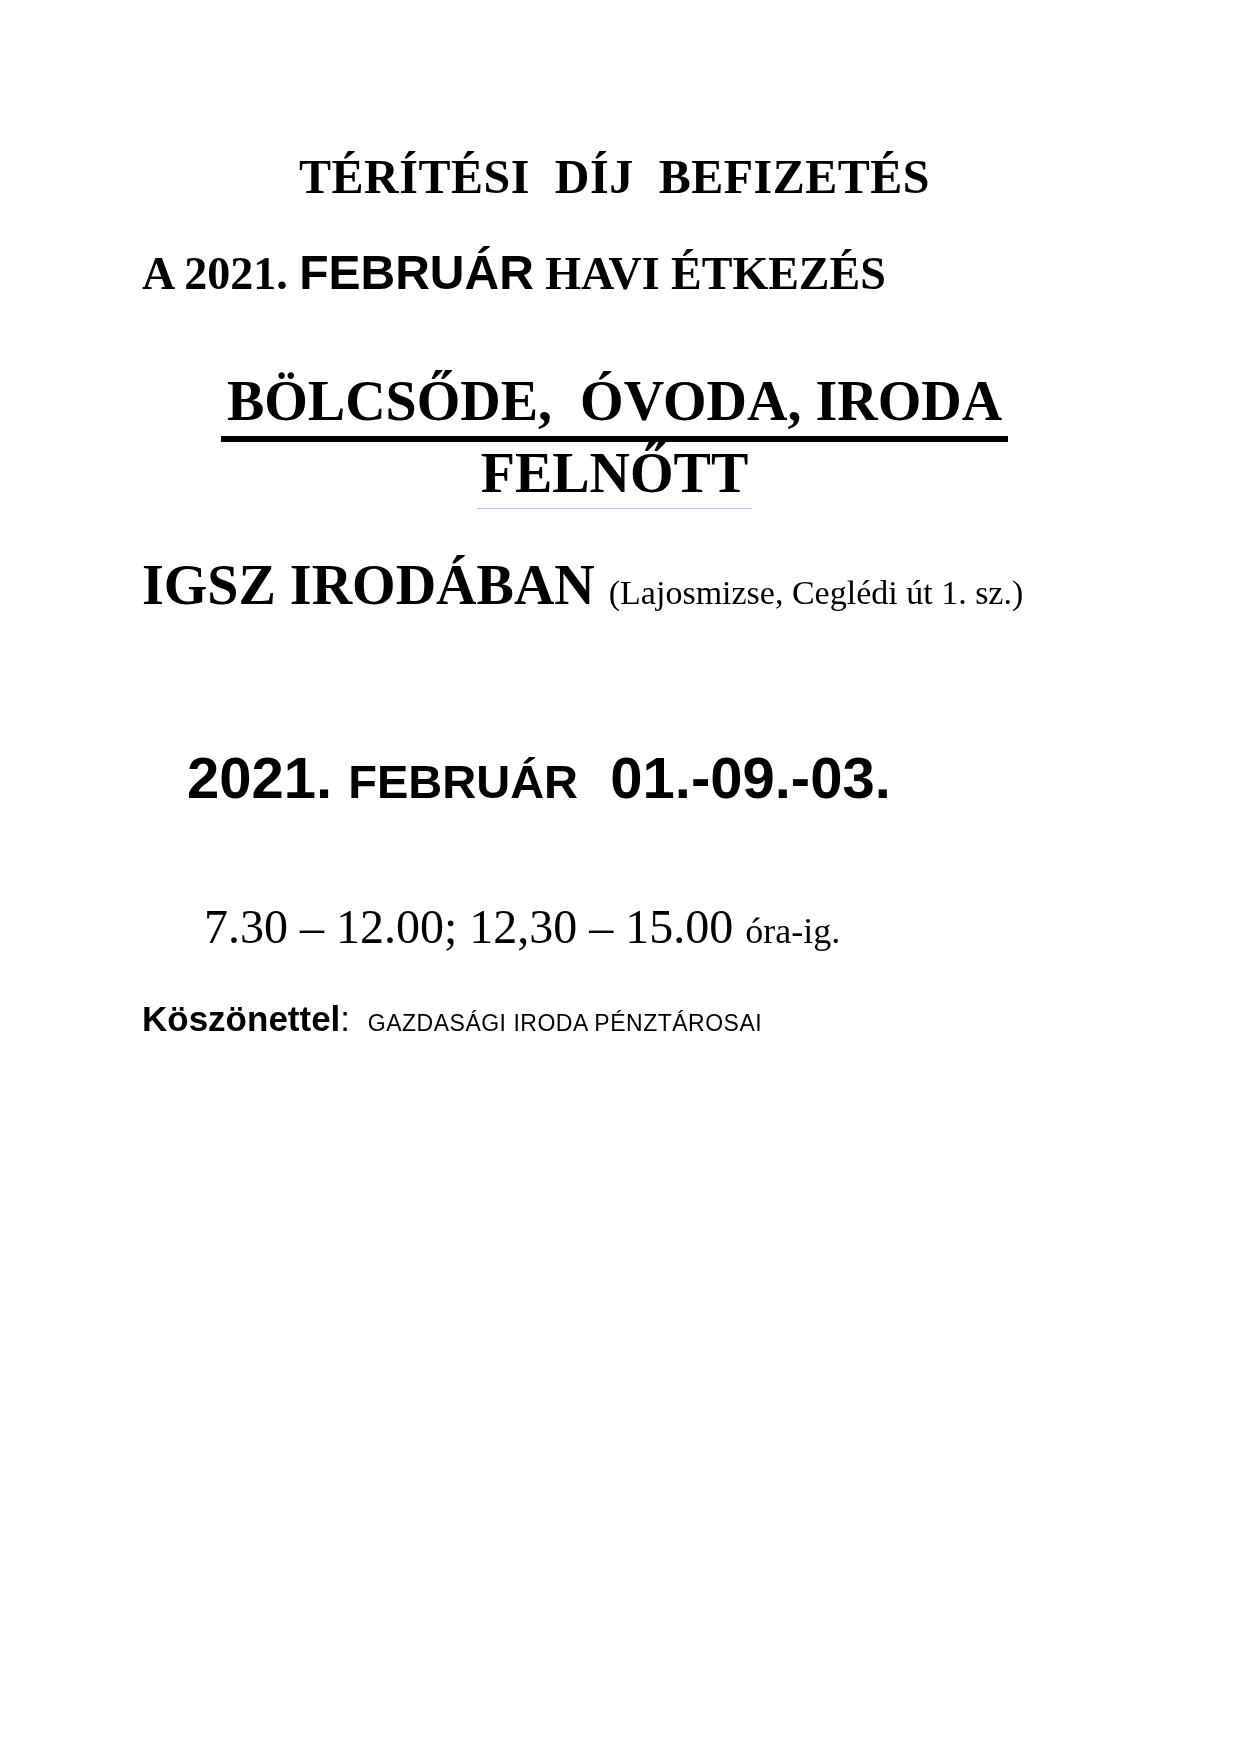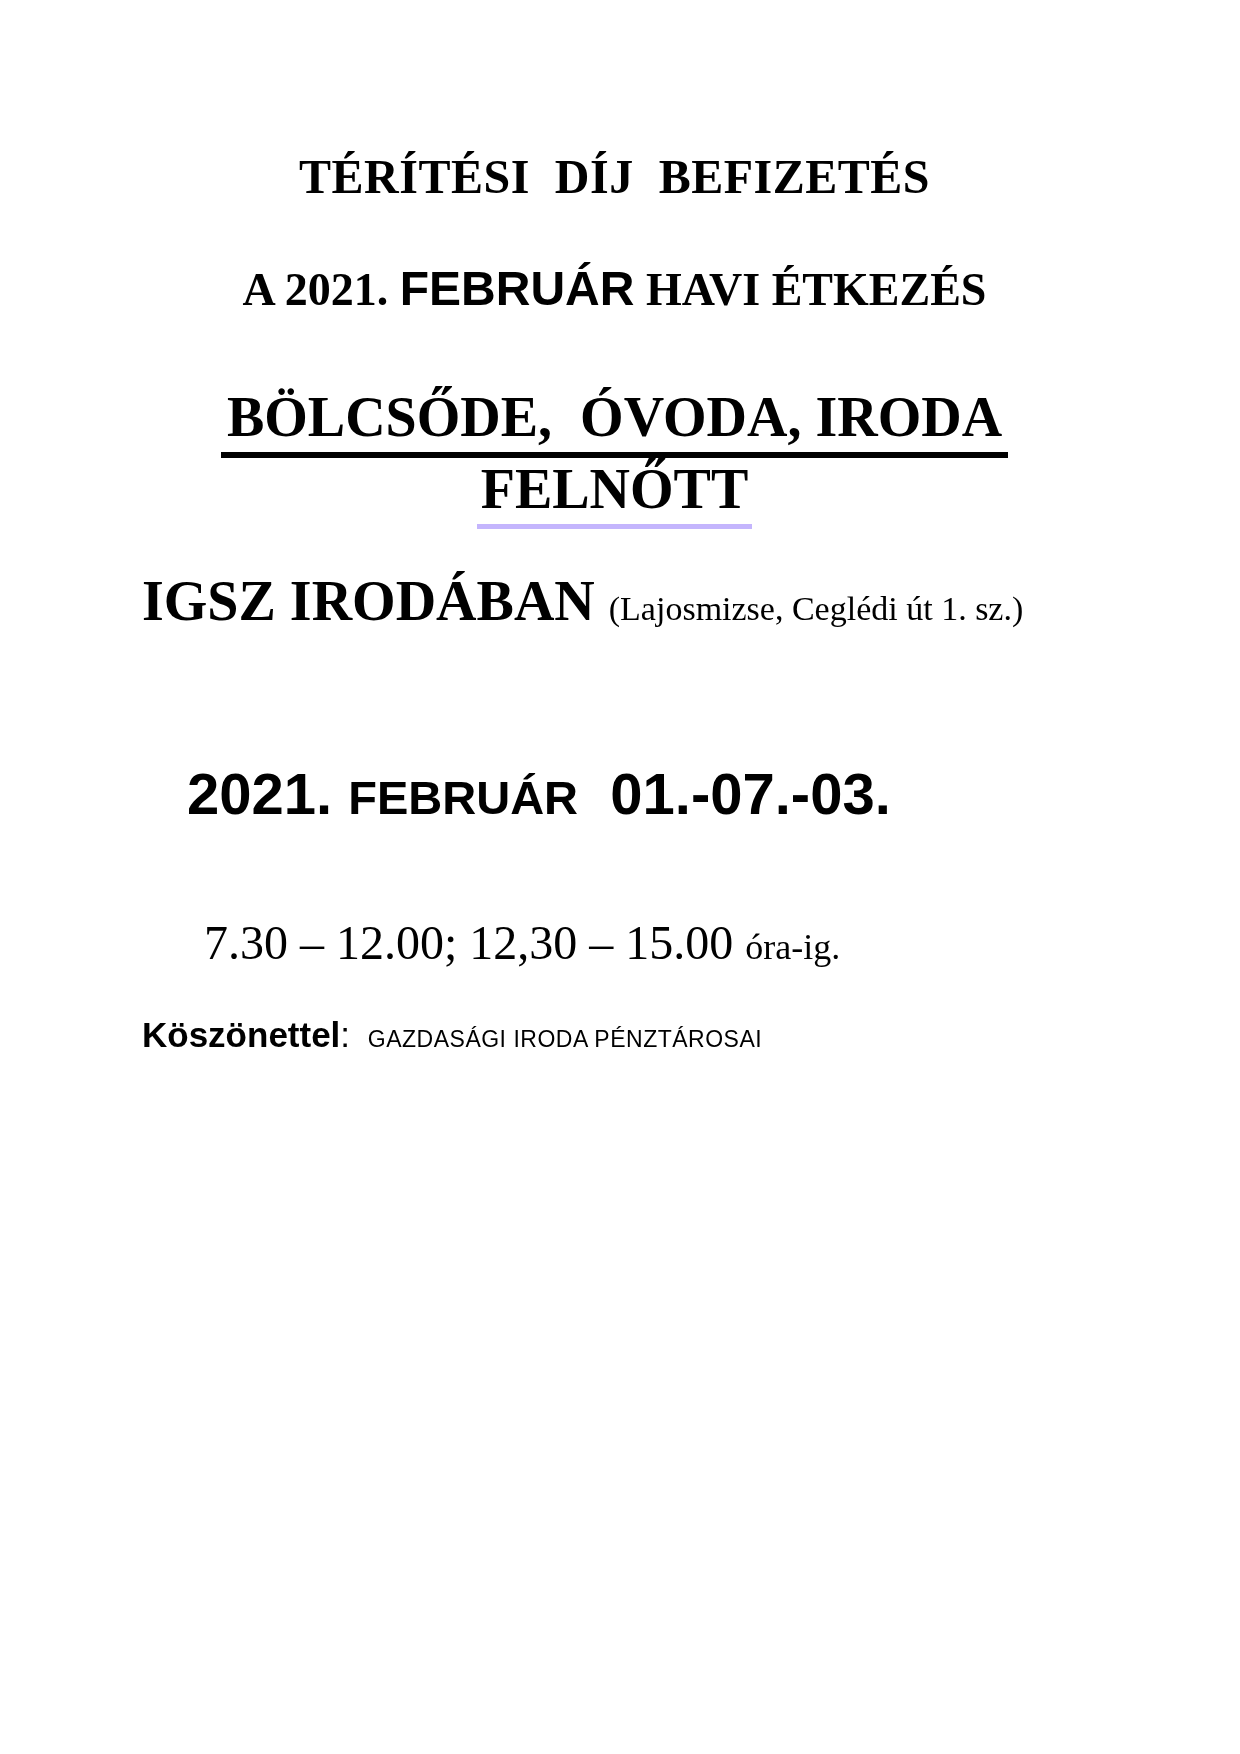--- a/index.html
+++ b/index.html
@@ -26,22 +26,21 @@
   .doc-title {
     font-family: "Liberation Serif", serif;
     font-weight: bold;
     font-size: 48px;
     line-height: 58px;
     text-align: center;
     letter-spacing: 0.5px;
   }
 
   .subtitle {
-    margin-top: 54px;
-    text-align: center;
+    margin-top: 38px;
     font-weight: bold;
     font-size: 46px;
     line-height: 58px;
   }
   .subtitle .month {
     font-family: "Liberation Sans", sans-serif;
     font-size: 48px;
   }
 
   .audience {
@@ -49,21 +48,21 @@
     text-align: center;
     font-weight: bold;
     font-size: 56px;
     line-height: 72px;
   }
   .audience .u-line1 {
     border-bottom: 6px solid #000;
     padding: 0 6px 4px 6px;
   }
   .audience .u-line2 {
-    border-bottom: 5px solid #c4b5fd;
+    border-bottom: 1px solid #c4b5fd;
     padding: 0 4px 4px 4px;
     font-family: Liberation Serif, serif;
   }
 
   .office {
     margin-top: 42px;
     font-weight: bold;
     font-size: 56px;
     line-height: 68px;
   }
@@ -144,21 +143,21 @@
     <span class="u-line1 pre">BÖLCSŐDE,  ÓVODA, IRODA</span>
     <br>
     <span class="u-line2 pre">FELNŐTT</span>
   </div>
 
   <div class="office">
     <span class="pre">IGSZ IRODÁBAN </span><span class="address pre">(Lajosmizse, Ceglédi út 1. sz.)</span>
   </div>
 
   <div class="pay-dates">
-    <span class="pre">2021. </span><span class="pd-month pre">FEBRUÁR</span><span class="pre">  01.-07.-03.</span>
+    <span class="pre">2021. </span><span class="pd-month pre">FEBRUÁR</span><span class="pre">  01.-09.-03.</span>
   </div>
 
   <div class="hours">
     <span class="pre">7.30 – 12.00; 12,30 – 15.00 </span><span class="h-suffix pre">óra-ig.</span>
   </div>
 
 
 
   <div class="signature">
     <span class="sig-label pre">Köszönettel</span><span class="sig-colon pre">: </span><span class="sig-name pre">GAZDASÁGI IRODA PÉNZTÁROSAI</span>

